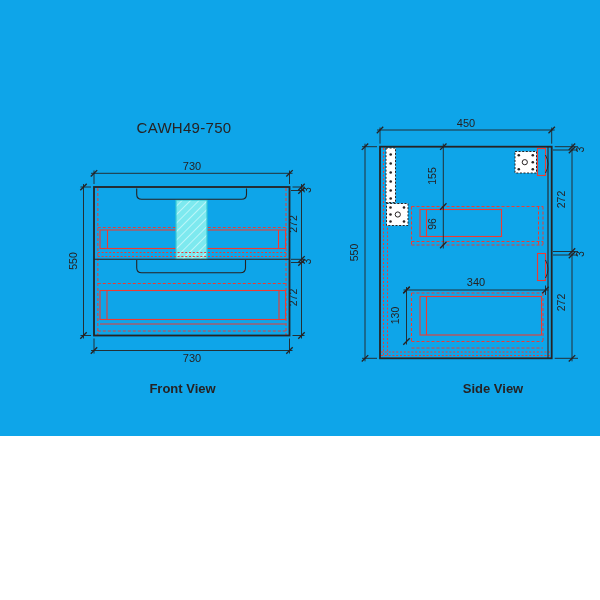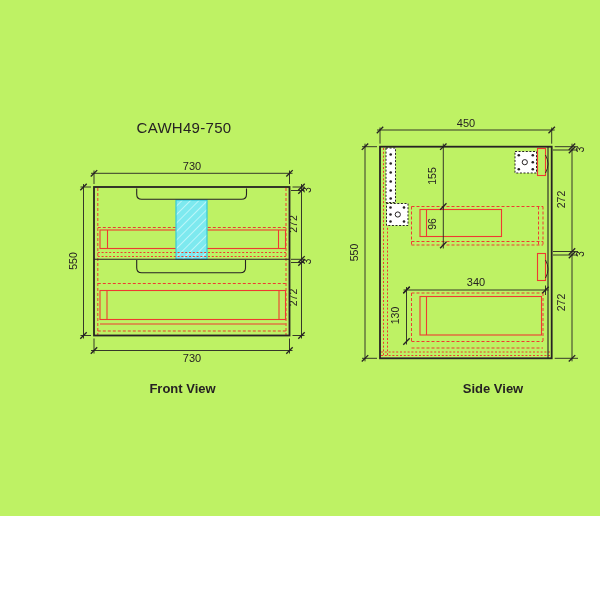--- a/index.html
+++ b/index.html
@@ -1,16 +1,16 @@
 <!DOCTYPE html>
 <html><head>
 <meta charset="utf-8">
 <style>
   html,body{margin:0;padding:0;background:#ffffff;}
-  #canvas{position:relative;width:600px;height:516px;background:#bef264;overflow:hidden;
+  #canvas{position:relative;width:600px;height:436px;background:#0ea5e9;overflow:hidden;
           font-family:"Liberation Sans",sans-serif;}
   svg{position:absolute;left:0;top:0;}
   
   .k  {stroke:#262223;fill:none;stroke-width:1.8;}
   .k1 {stroke:#262223;fill:none;stroke-width:1.1;}
   .dim{stroke:#262223;fill:none;stroke-width:0.9;}
   .tick{stroke:#262223;stroke-width:1.3;}
   .r  {stroke:#ee3b31;fill:none;stroke-width:1.1;}
   .rd {stroke:#ee3b31;fill:none;stroke-width:1;stroke-dasharray:3 2;}
   .rd2{stroke:#ee3b31;fill:none;stroke-width:1;stroke-dasharray:2 1.8;}

